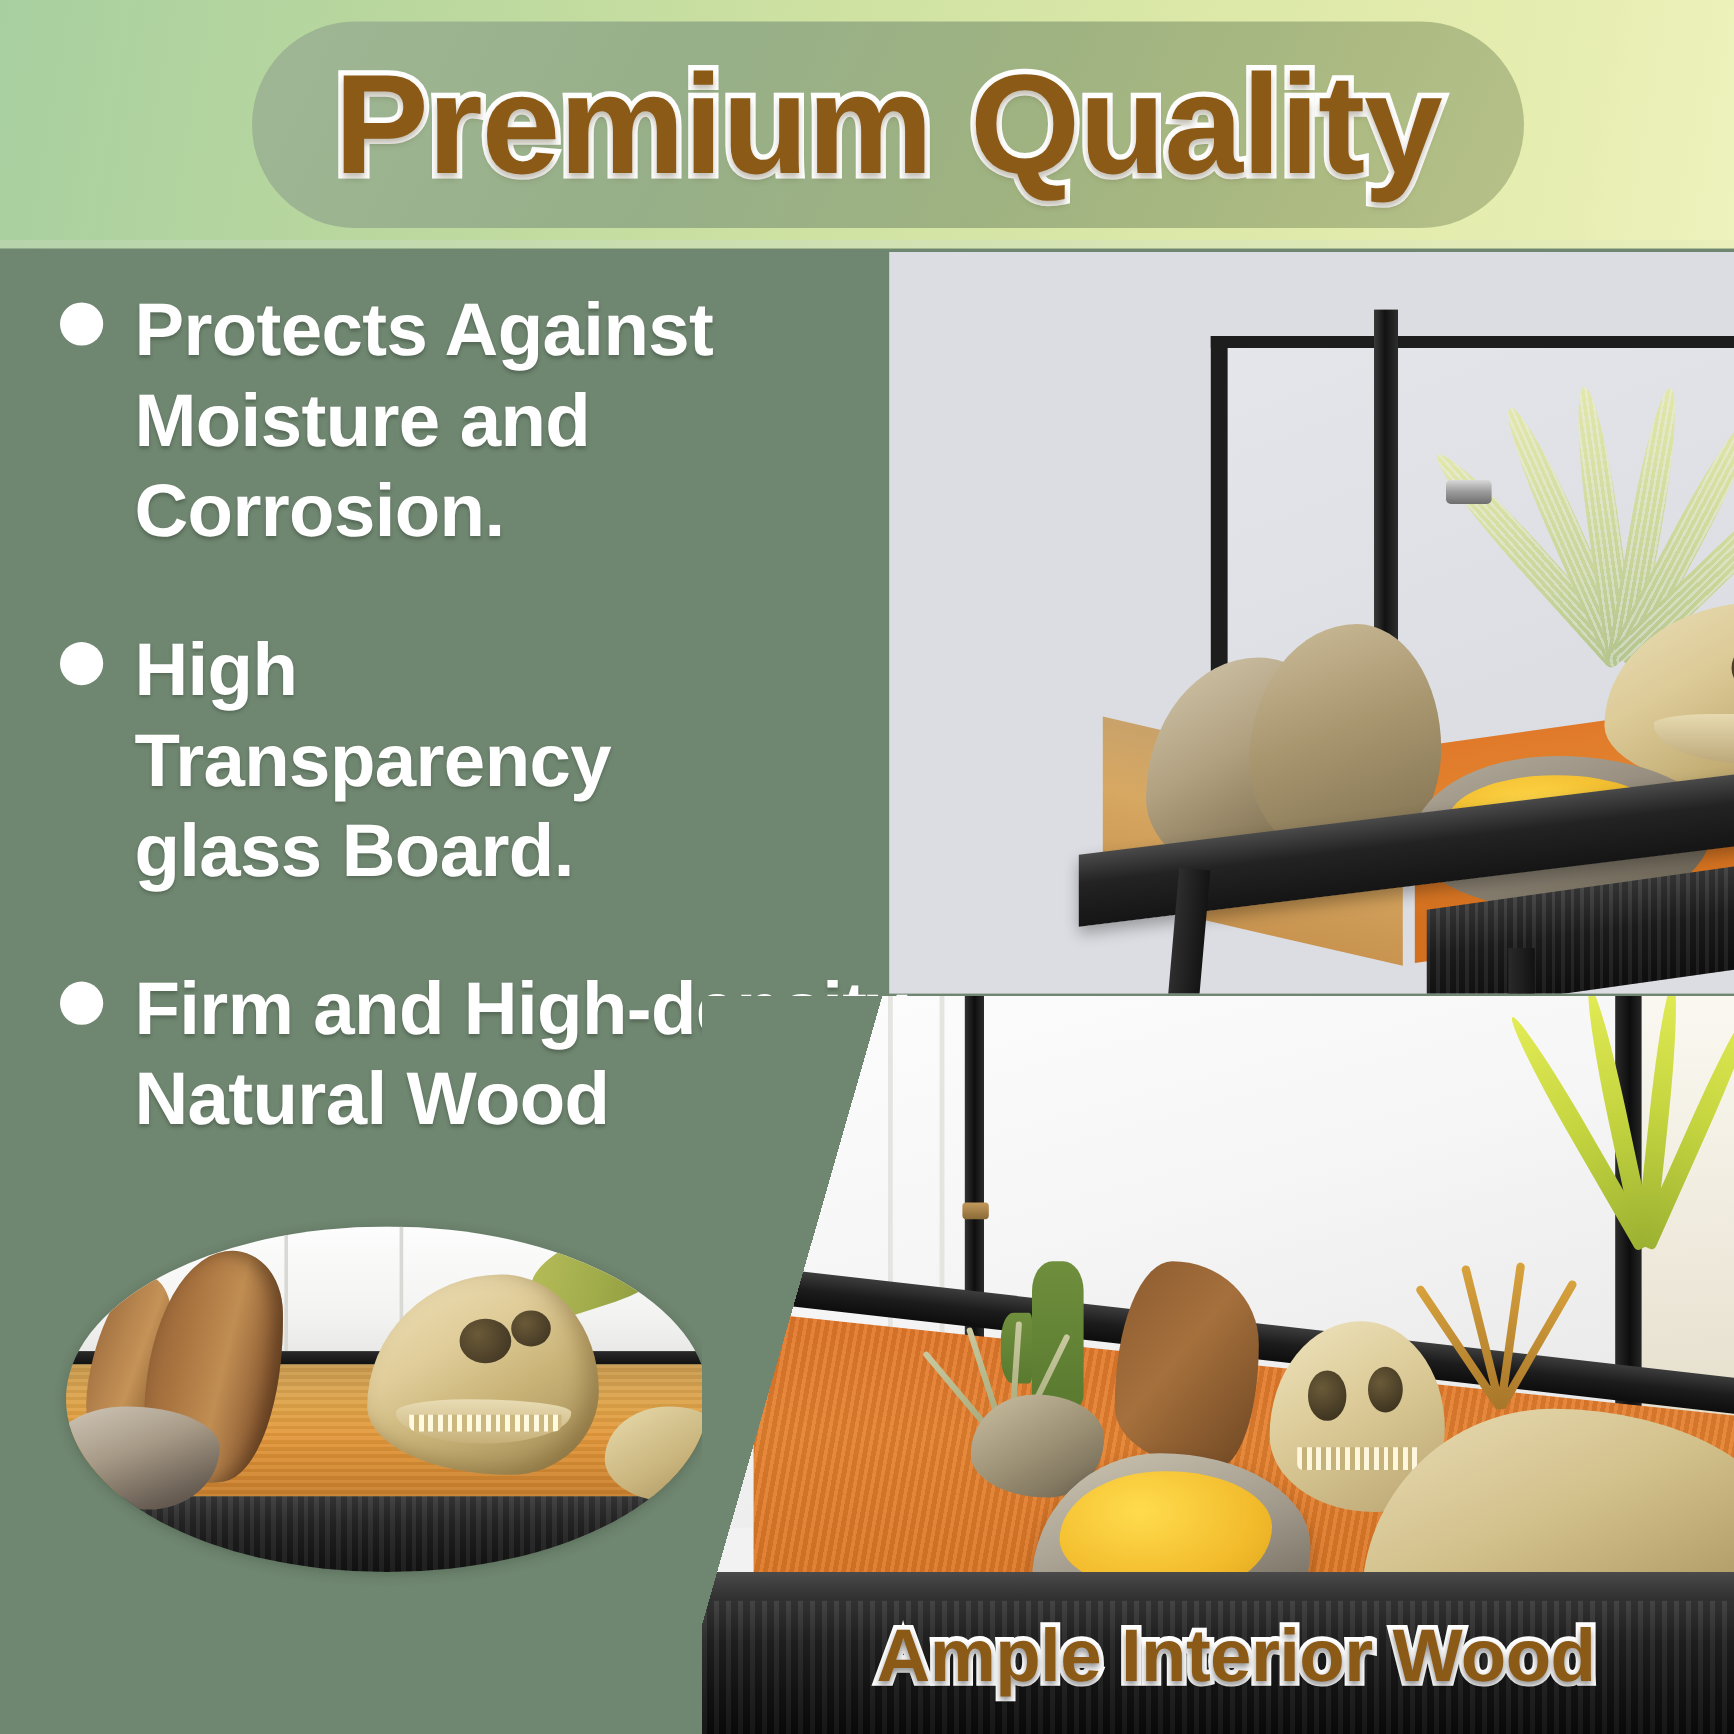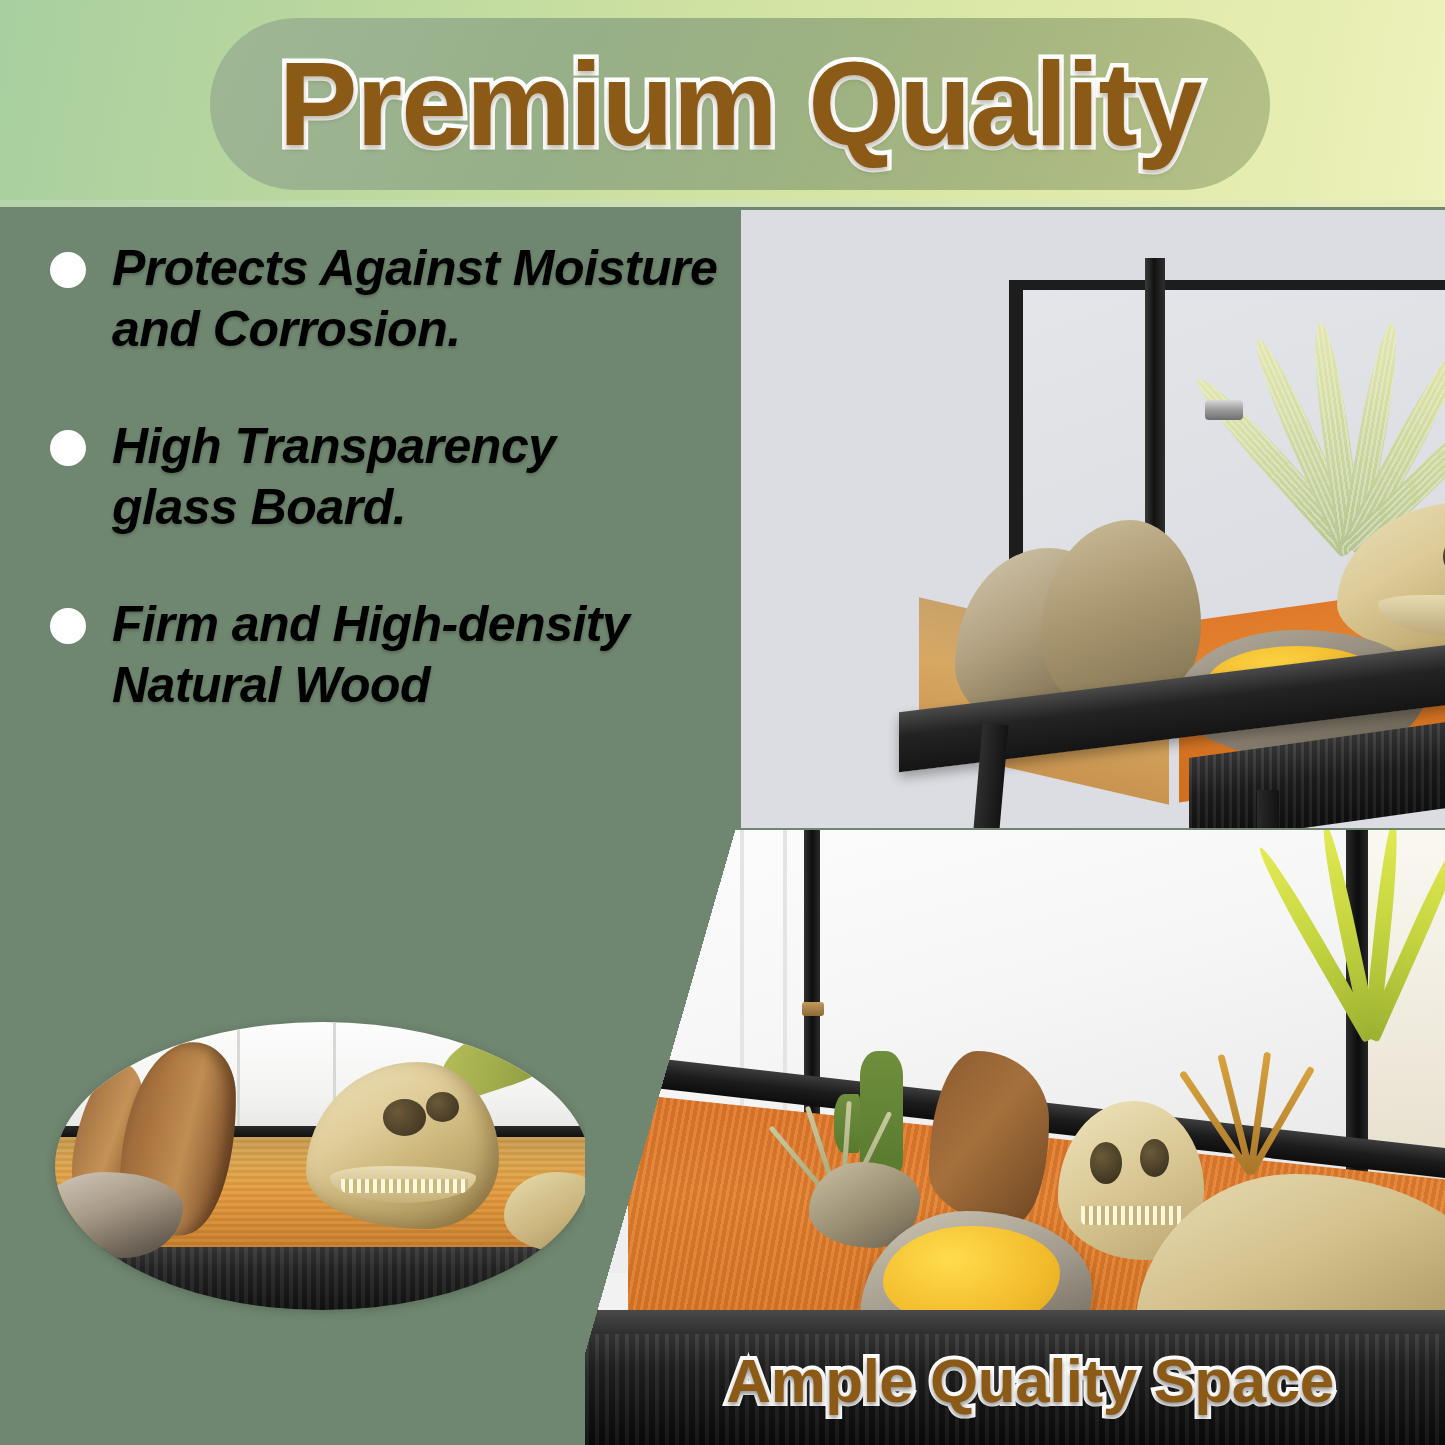--- a/index.html
+++ b/index.html
@@ -49,22 +49,22 @@
     position:absolute;left:50px;top:238px;width:730px;
   }
   .bullet-row{
     display:flex;align-items:flex-start;margin-bottom:56px;
   }
   .bullet-dot{
     flex:0 0 auto;width:36px;height:36px;border-radius:50%;
     background:#ffffff;margin-top:14px;margin-right:26px;
   }
   .bullet-text{
-    color:#000000;font-size:50px;line-height:1.22;font-weight:bold;
-    font-style:italic;letter-spacing:-0.5px;
+    color:#ffffff;font-size:62px;line-height:1.22;font-weight:bold;
+    letter-spacing:-0.5px;
     text-shadow:0 2px 3px rgba(40,55,40,.35);
     max-width:660px;
   }
   #b0 .bullet-text{max-width:690px;}
   #b1{margin-bottom:64px;}
   #b2{margin-bottom:64px;}
   #b3 .bullet-text{max-width:540px;}
 
   
   .oval-photo{
@@ -503,15 +503,15 @@
       <div class="br-bigrock"></div>
       <div class="br-dish">
         <span class="bowl"></span>
       </div>
 
       <div class="br-frontlip"></div>
       <div class="br-baseband"></div>
     </div>
   </div>
 
-  <div class="caption">Ample Quality Space</div>
+  <div class="caption">Ample Interior Wood</div>
 
 </div>
 
 </body></html>

